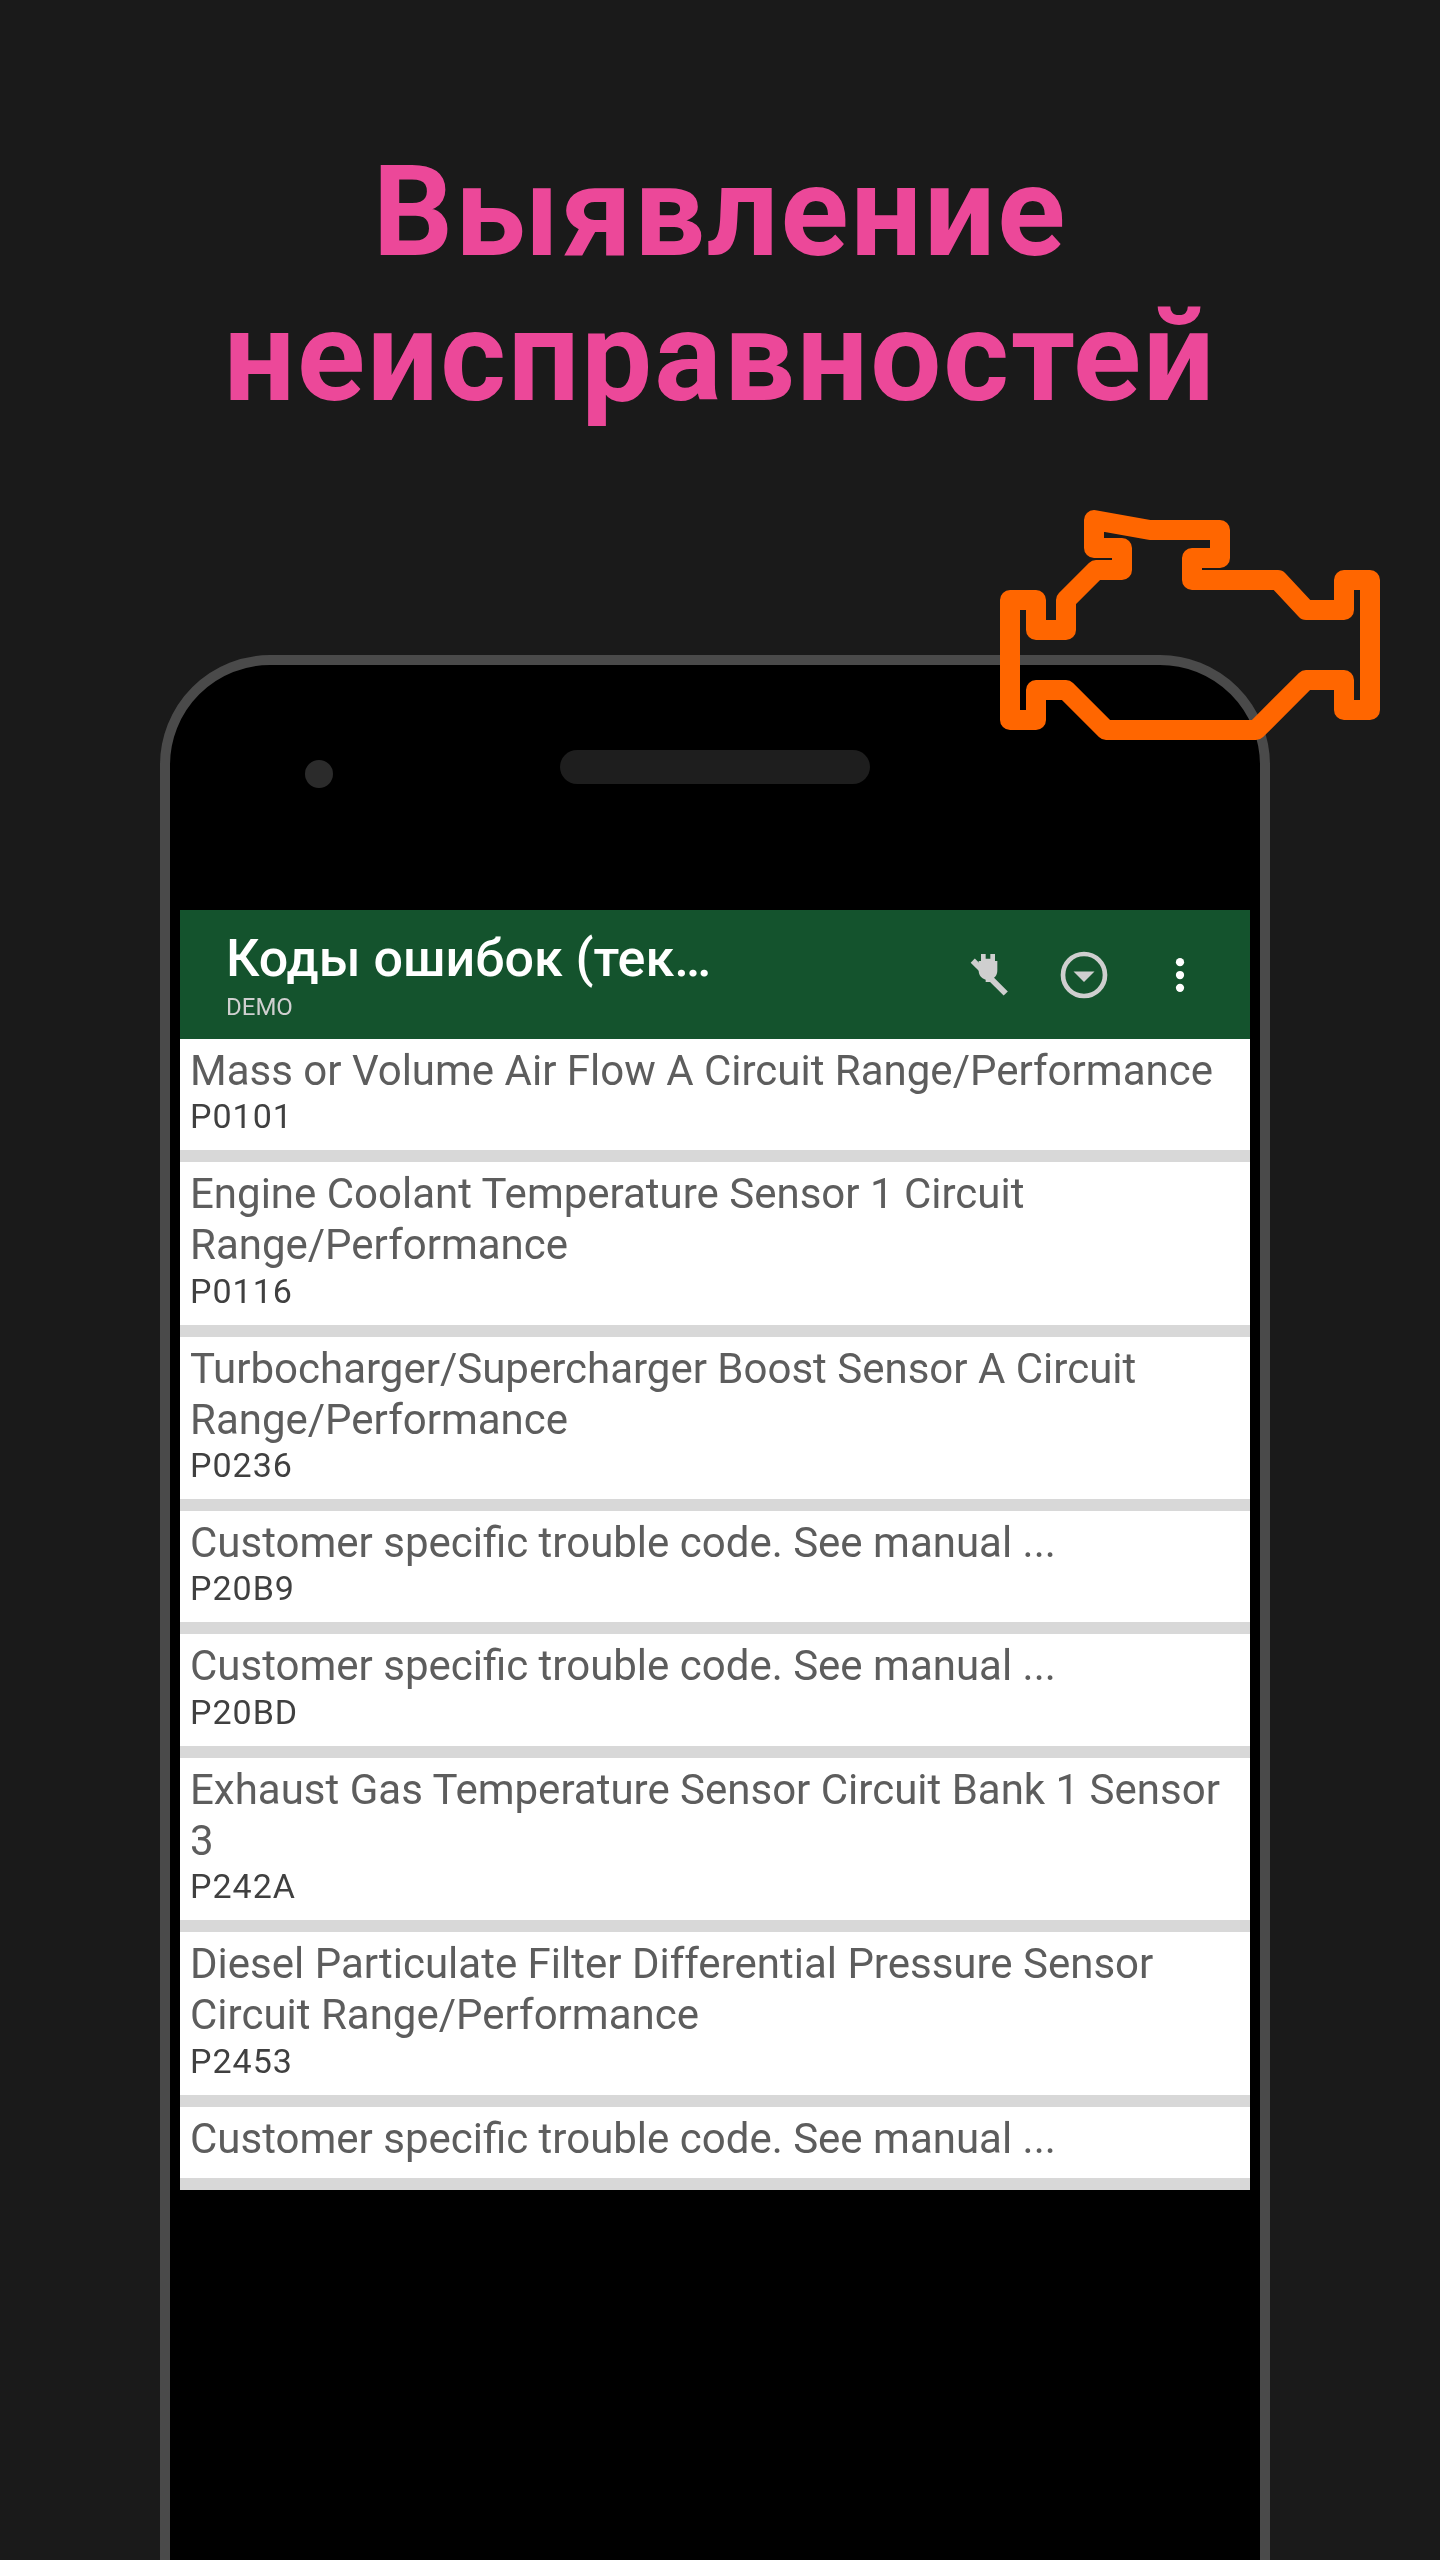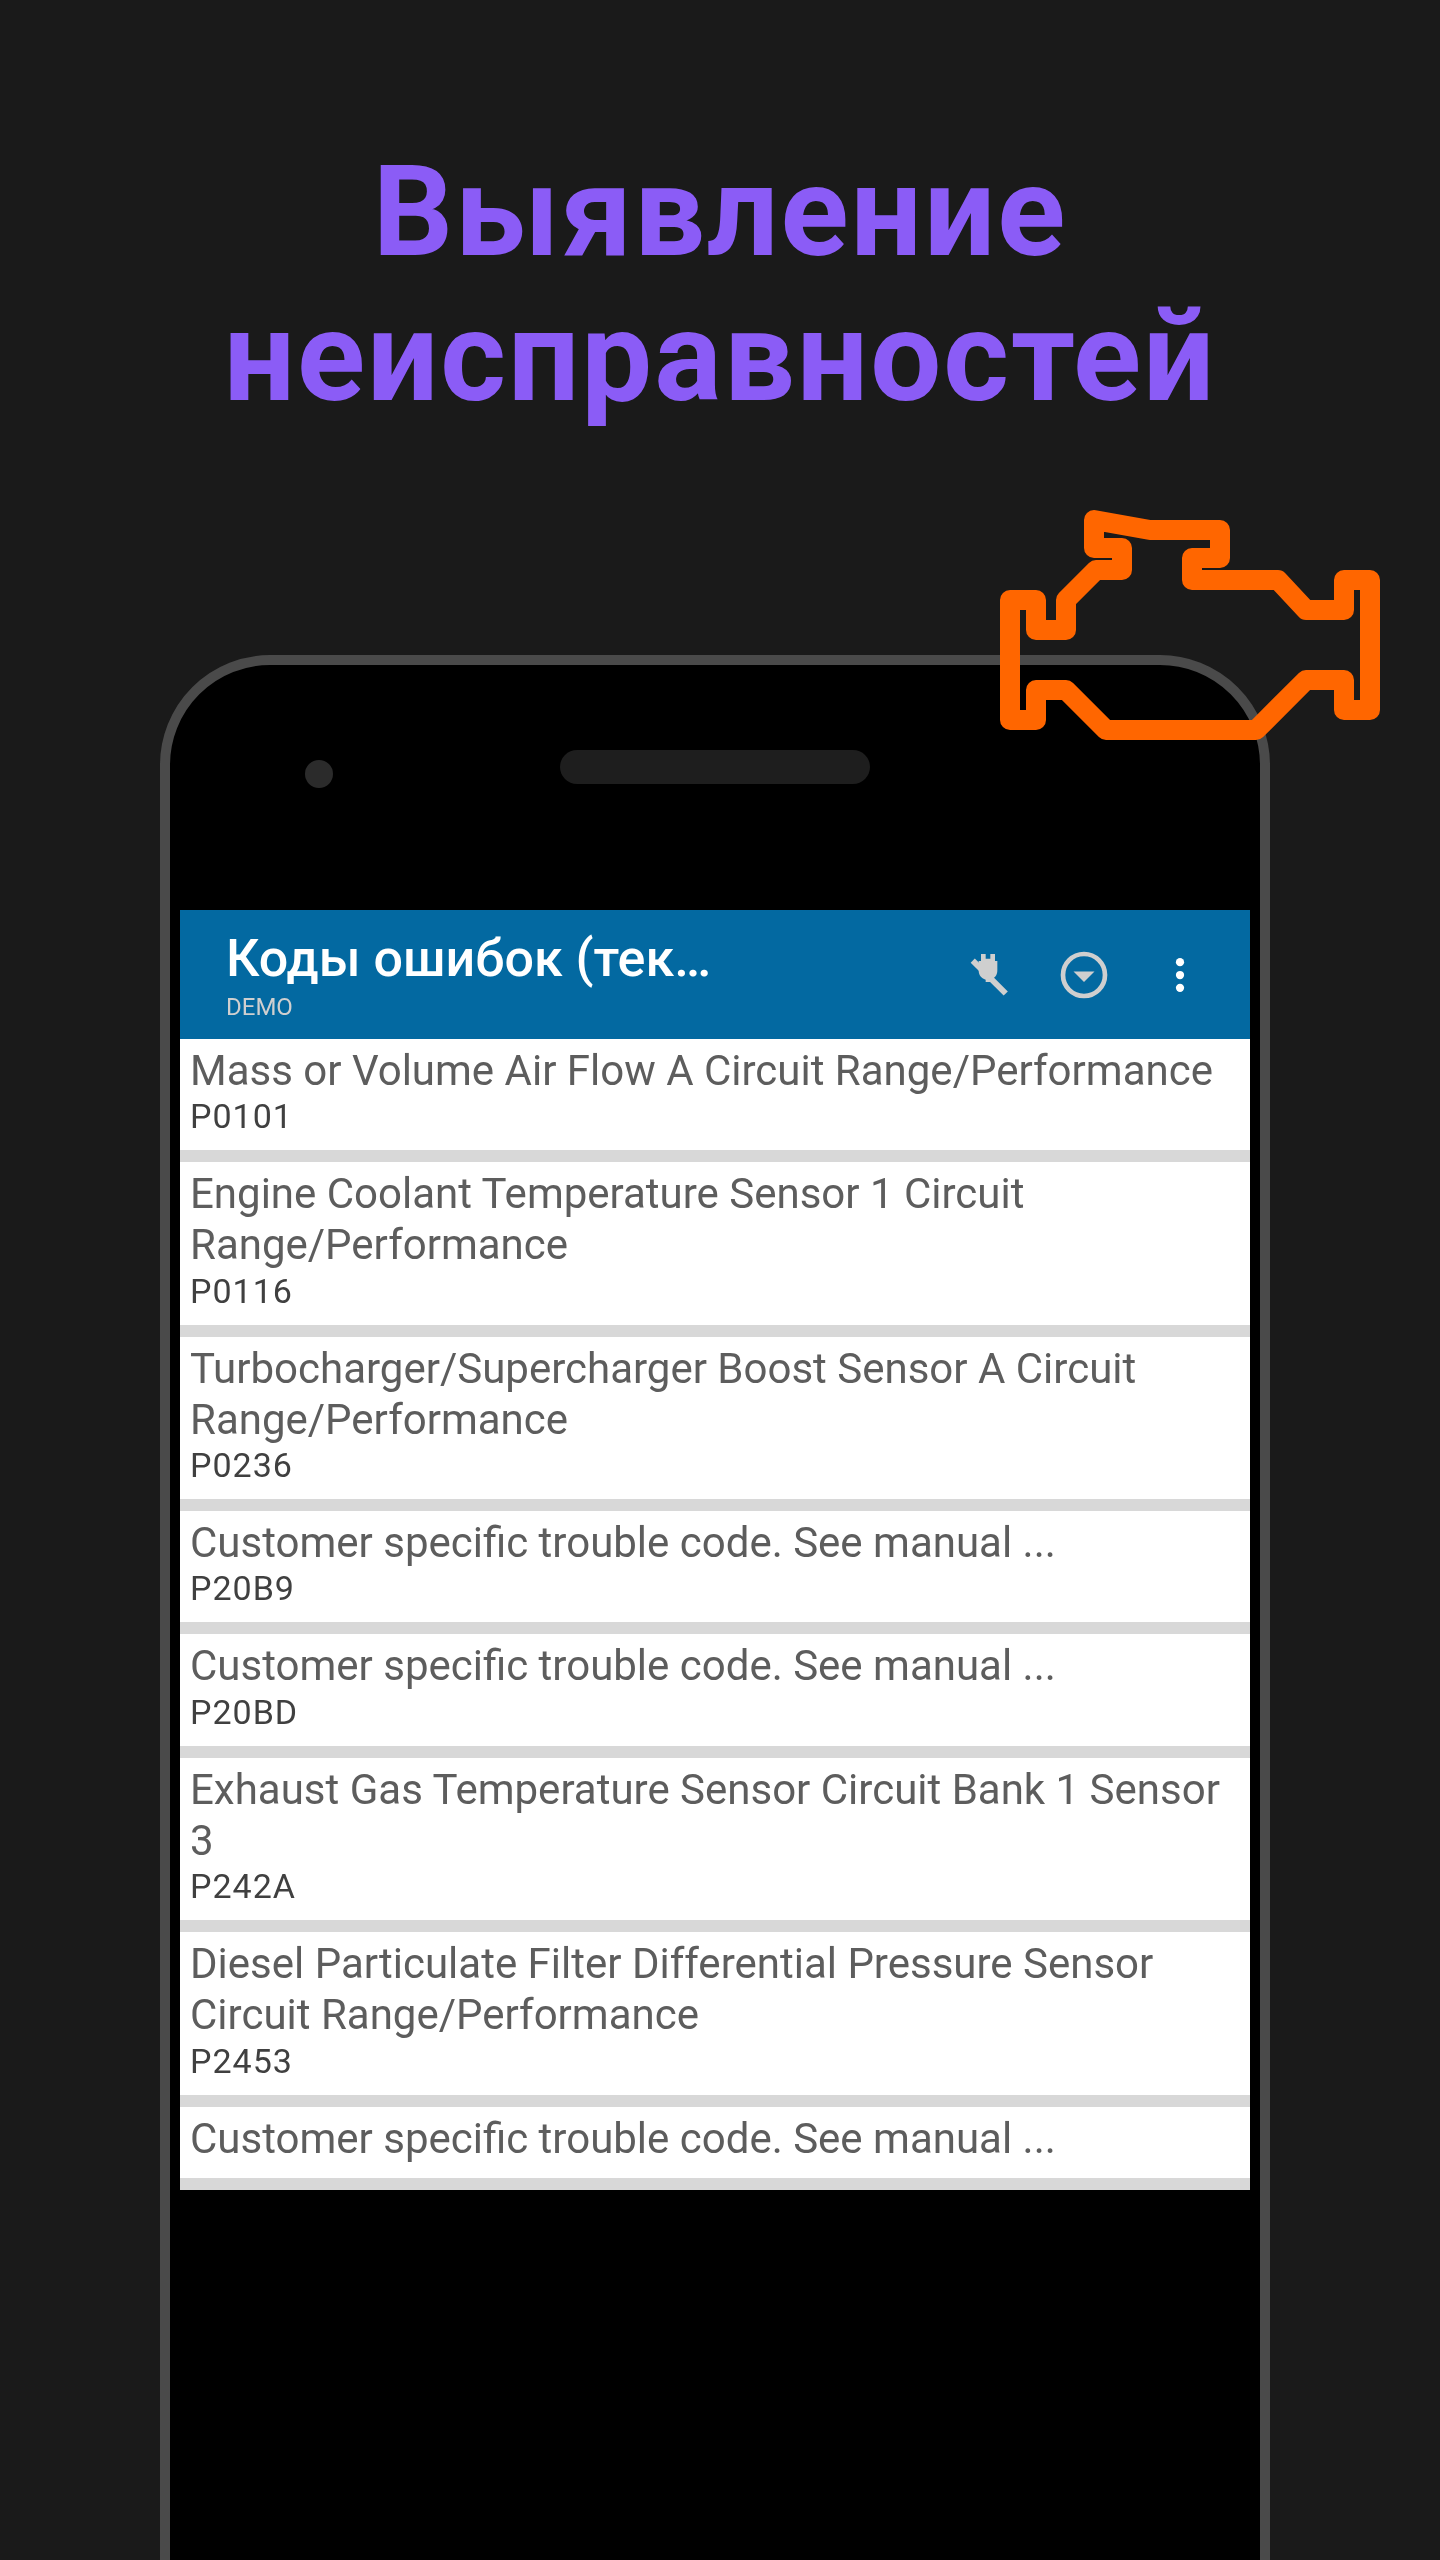--- a/index.html
+++ b/index.html
@@ -6,21 +6,21 @@
   body {
     width: 1440px;
     height: 2560px;
     background: #1a1a1a;
     font-family: Roboto, -apple-system, "Helvetica Neue", Arial, sans-serif;
     overflow: hidden;
     position: relative;
   }
   .headline {
     text-align: center;
-    color: #8b5cf6;
+    color: #ec4899;
     font-size: 126px;
     font-weight: 700;
     line-height: 1.15;
     padding-top: 140px;
     letter-spacing: 2px;
   }
   .engine-icon {
     position: absolute;
     top: 510px;
     right: 60px;
@@ -56,21 +56,21 @@
     position: absolute;
     top: 85px;
     left: 50%;
     transform: translateX(-50%);
     width: 310px;
     height: 34px;
     background: #1e1e1e;
     border-radius: 20px;
   }
   .appbar {
-    background: #0369a1;
+    background: #14532d;
     color: #fff;
     padding: 18px 26px 18px 46px;
     display: flex;
     align-items: center;
     margin: 0 10px;
   }
   .appbar-titles {
     flex: 1 1 auto;
     min-width: 0;
     padding-right: 20px;

